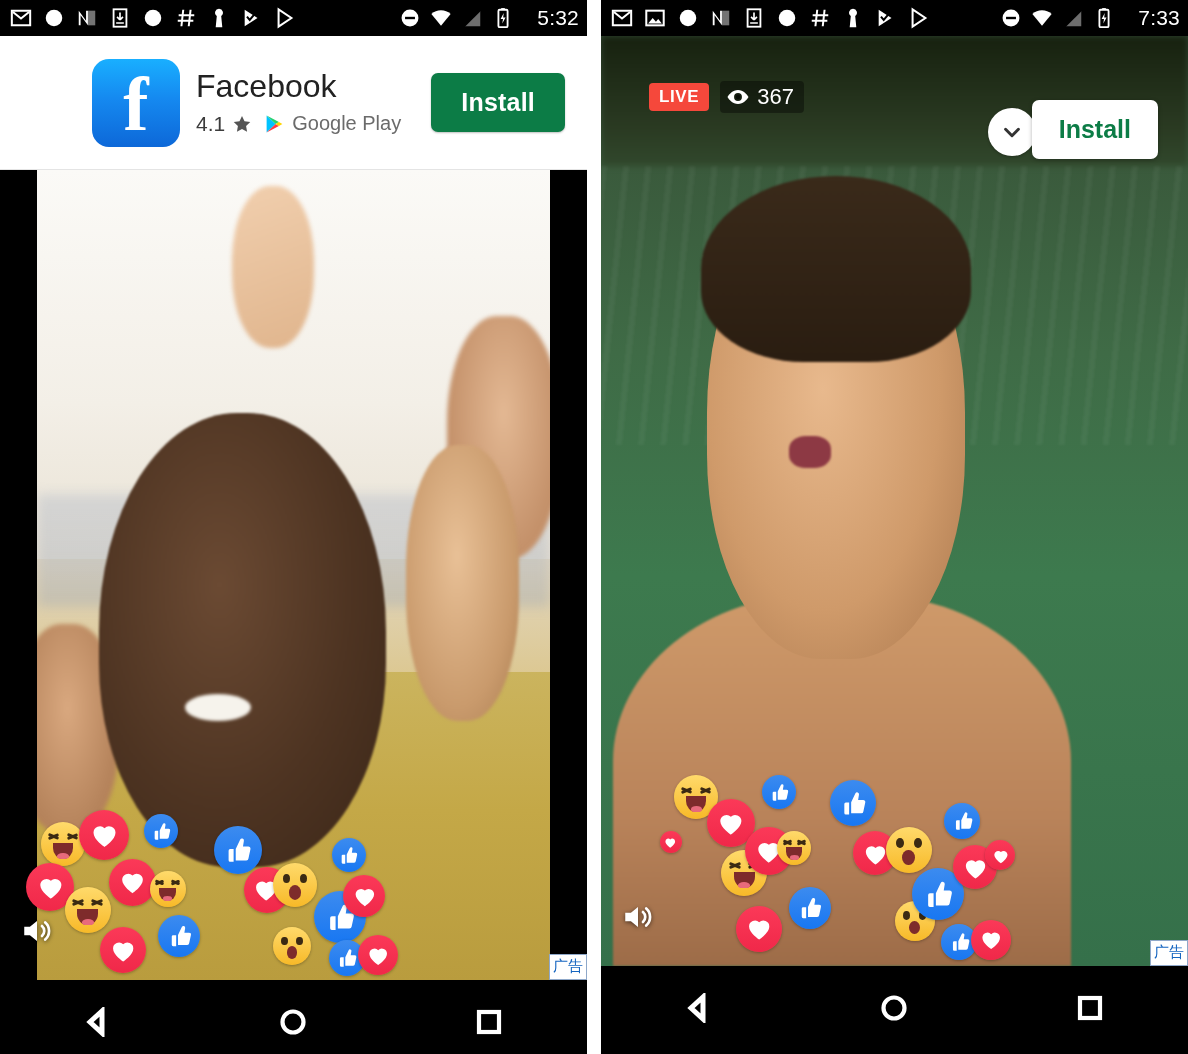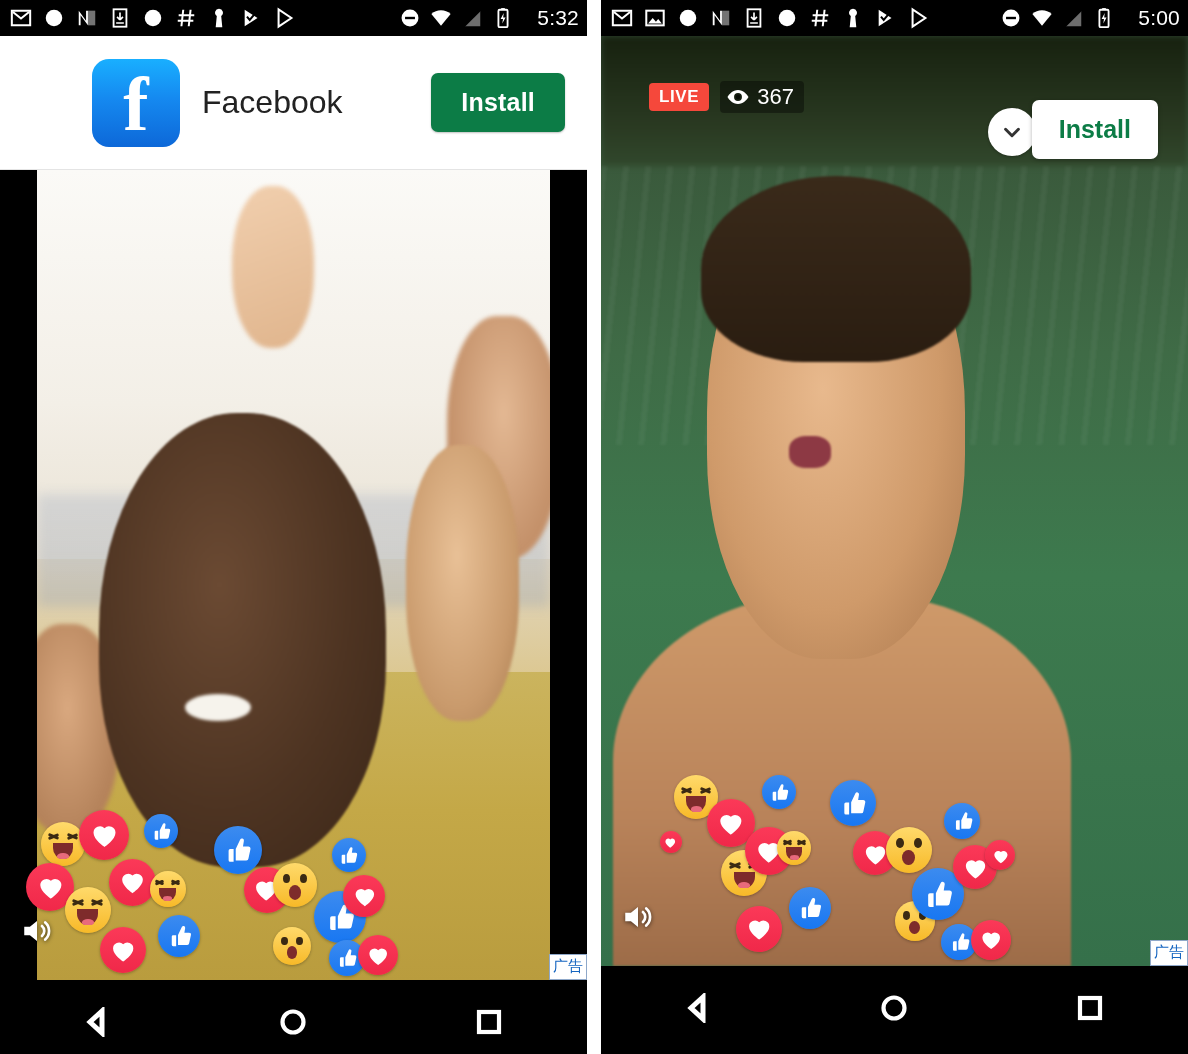--- a/index.html
+++ b/index.html
@@ -36,21 +36,21 @@
   .app-icon {
     width:88px; height:88px; border-radius:17px; flex:0 0 auto;
     background:linear-gradient(180deg,#19AFFF 0%,#1589F0 45%,#0D68D8 100%);
     position:relative; overflow:hidden;
   }
   .app-icon .fglyph {
     position:absolute; left:50%; top:52%; transform:translate(-50%,-50%);
     color:#fff; font-size:76px; font-weight:700; font-family:"Liberation Serif", serif;
     line-height:1;
   }
-  .app-meta { flex:1; padding-left:22px; }
+  .app-meta { flex:1; padding-left:16px; }
   .app-title { font-size:32px; color:#222; font-weight:400; line-height:1.1; }
   .app-sub { display:flex; align-items:center; gap:7px; margin-top:7px; }
   .rating { font-size:21px; color:#3c3c3c; }
   .star { width:20px; height:20px; fill:#545454; }
   .gp-logo { width:21px; height:22px; margin-left:5px; }
   .gp-text { font-size:20px; color:#6b6b6b; }
   .install-btn {
     background:#0C7C46; color:#fff; font-size:25px; font-weight:700;
     padding:17px 30px; border-radius:7px; border:none; cursor:pointer;
     line-height:1; letter-spacing:.2px; box-shadow:0 1px 2px rgba(0,0,0,.25);
@@ -229,20 +229,33 @@
         <span class="clock">5:32</span>
       </div>
     </div>
 
     <div class="app-header">
       <div class="app-icon">
         <span class="fglyph">f</span>
       </div>
       <div class="app-meta">
         <div class="app-title">Facebook</div>
+        <div class="app-sub">
+          <span class="rating">4.1</span>
+          <svg class="star" viewBox="0 0 24 24">
+              <path d="M12 2.5l3 6.3 6.9.9-5 4.8 1.2 6.9L12 18.1 5.9 21.4 7.1 14.5l-5-4.8 6.9-.9z"></path>
+            </svg>
+          <svg class="gp-logo" viewBox="0 0 24 24">
+            <path d="M3 2.2v19.6l10.3-9.8z" fill="#00C3FF"></path>
+            <path d="M3 2.2 17 9.6l-3.7 2.4z" fill="#24D26D"></path>
+            <path d="M3 21.8 13.3 12l3.7 2.4z" fill="#FF3A44"></path>
+            <path d="M17 9.6l4 2.4-4 2.4-3.7-2.4z" fill="#FFD500"></path>
+          </svg>
+          <span class="gp-text">Google Play</span>
+        </div>
       </div>
       <button class="install-btn">Install</button>
     </div>
 
     <div class="video-wrap video-left">
       <div class="video-inner">
         <div class="letterbox">
           <div class="scene-l-sky"></div>
           <div class="scene-l-city"></div>
           <div class="scene-l-shirt"></div>
@@ -447,21 +460,21 @@
           </svg>
         <svg class="sicon" viewBox="0 0 24 24">
             <path d="M21 3 3 21h18z" fill="#6d6d6d"></path>
             <path d="M2 22 22 2" stroke="#000" stroke-width="2.6"></path>
           </svg>
         <svg class="sicon" viewBox="0 0 24 24">
             <rect x="7" y="3" width="10" height="19" rx="1.4" fill="none" stroke="#fff" stroke-width="2"></rect>
             <rect x="10" y="1.2" width="4" height="2"></rect>
             <path d="M12.8 6.5 9.4 13h2.6l-.8 5 3.6-6.6h-2.6z"></path>
           </svg>
-        <span class="clock">5:00</span>
+        <span class="clock">7:33</span>
       </div>
     </div>
 
     <div class="video-wrap video-right">
       <div class="video-inner">
         <div class="scene-r">
           <div class="scene-r-bank"></div>
           <div class="scene-r-ripple"></div>
           <div class="body-r"></div>
           <div class="face-r">

